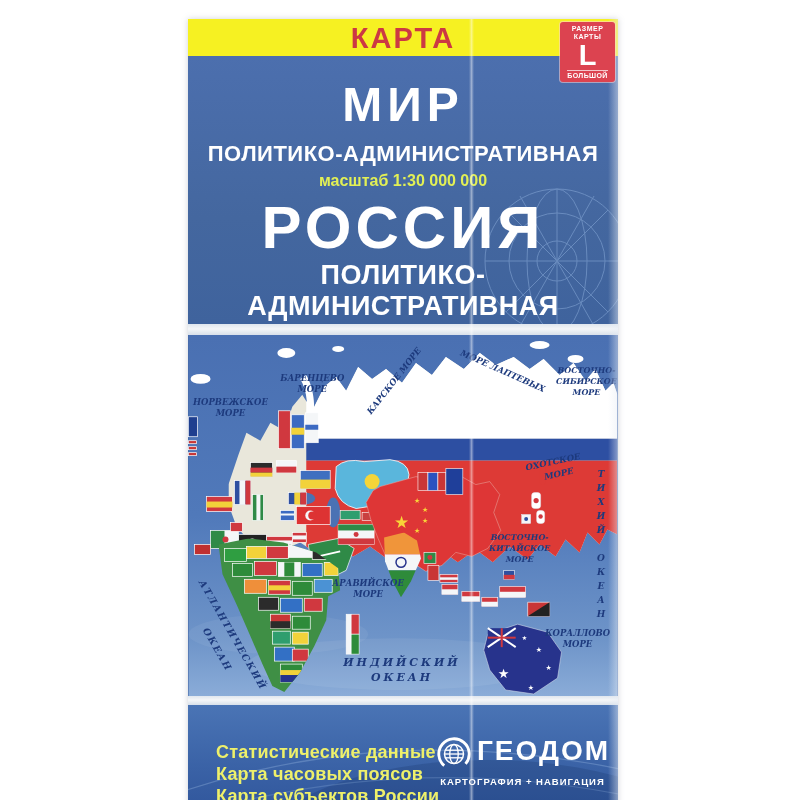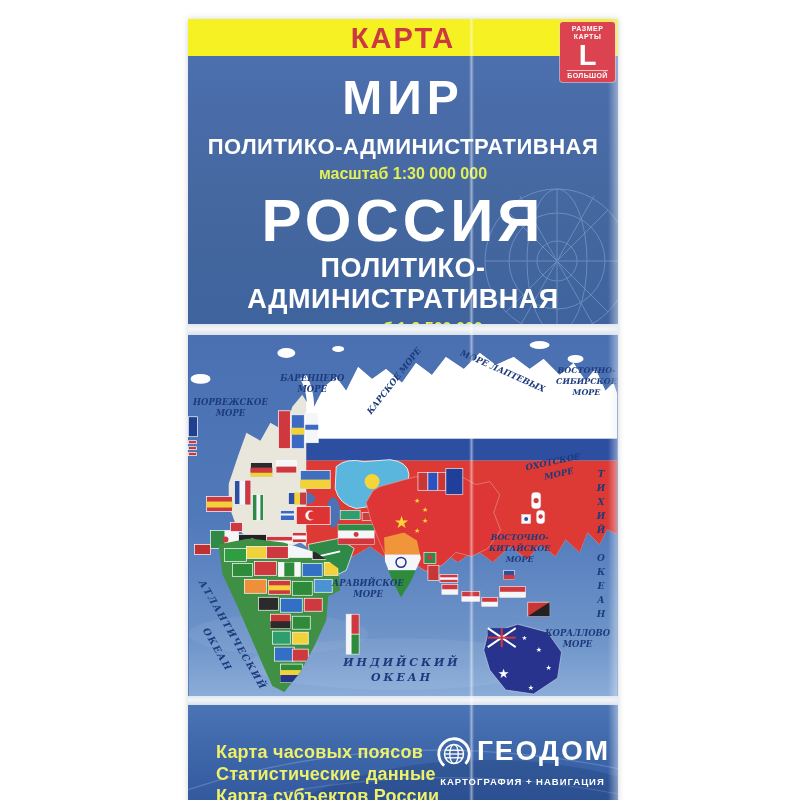--- a/index.html
+++ b/index.html
@@ -14,21 +14,21 @@
               border-radius:3px;box-shadow:0 0 0 1px rgba(255,210,210,.55);z-index:6;
               display:flex;flex-direction:column;align-items:center;color:#fff;padding-top:3px;box-sizing:border-box;}
   .size-badge .sb-top{font-size:7px;font-weight:bold;line-height:1.15;text-align:center;letter-spacing:.5px;}
   .size-badge .sb-letter{font-size:29px;font-weight:bold;line-height:30px;margin-top:-1px;}
   .size-badge .sb-bottom{font-size:7px;font-weight:bold;letter-spacing:.4px;border-top:1px solid rgba(255,255,255,.7);
               padding-top:1px;margin-top:0px;}
   
   .titles{position:relative;height:268px;background:linear-gradient(180deg,#4c6fae 0%,#44679f 60%,#3f639d 100%);
           text-align:center;color:#fff;overflow:hidden;}
   .titles .inner{position:relative;z-index:2;}
-  .t-world{font-size:48px;font-weight:bold;letter-spacing:5px;line-height:46px;padding-top:19px;}
+  .t-world{font-size:48px;font-weight:bold;letter-spacing:5px;line-height:46px;padding-top:26px;}
   .t-sub1{font-size:22px;font-weight:bold;letter-spacing:.5px;margin-top:13px;}
   .t-scale{font-size:16px;font-weight:bold;color:#e2f055;margin-top:5px;}
   .t-russia{font-size:60px;font-weight:bold;letter-spacing:4px;line-height:54px;margin-top:11px;}
   .t-sub2{font-size:27px;font-weight:bold;letter-spacing:.5px;margin-top:5px;}
   .t-scale2{font-size:16px;font-weight:bold;color:#e2f055;margin-top:5px;}
   .globe-watermark{position:absolute;right:-14px;top:120px;z-index:1;opacity:.5;}
   
   .divider{height:11px;background:linear-gradient(180deg,#dfe6ee,#f4f6f8 45%,#d8e0ea);}
   .divider.thin{height:9px;}
   
@@ -351,22 +351,22 @@
 
     <div class="divider thin"></div>
 
     <footer class="footer">
       <svg class="footer-arcs" width="430" height="114" viewBox="0 0 430 114">
         <ellipse cx="300" cy="150" rx="230" ry="95" fill="rgba(20,45,95,.22)"></ellipse>
         <path d="M-30,95 Q200,10 460,70" stroke="rgba(170,200,235,.3)" stroke-width="1.2" fill="none"></path>
         <path d="M-30,120 Q210,40 460,95" stroke="rgba(170,200,235,.22)" stroke-width="1.2" fill="none"></path>
       </svg>
       <ul class="features">
+        <li>Статистические данные</li>
         <li>Карта часовых поясов</li>
-        <li>Статистические данные</li>
         <li>Карта субъектов России</li>
       </ul>
       <div class="brand">
         <div class="brand-row">
           <svg width="38" height="38" viewBox="0 0 40 40">
             <circle cx="20" cy="20" r="16" fill="none" stroke="#ffffff" stroke-width="3" stroke-dasharray="75 26" transform="rotate(130 20 20)"></circle>
             <circle cx="20" cy="20" r="10" fill="none" stroke="#ffffff" stroke-width="1.6"></circle>
             <ellipse cx="20" cy="20" rx="4.5" ry="10" fill="none" stroke="#ffffff" stroke-width="1.4"></ellipse>
             <line x1="11" y1="16" x2="29" y2="16" stroke="#ffffff" stroke-width="1.4"></line>
             <line x1="10" y1="20" x2="30" y2="20" stroke="#ffffff" stroke-width="1.4"></line>

